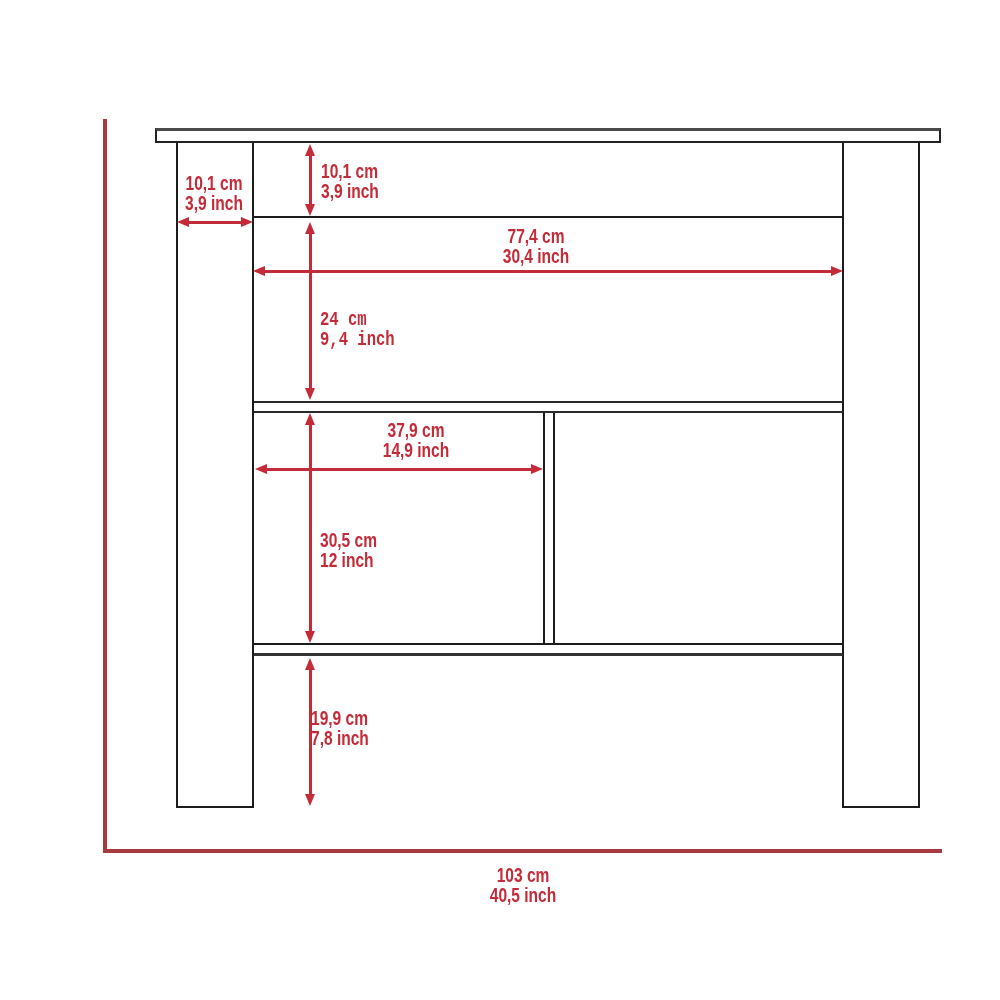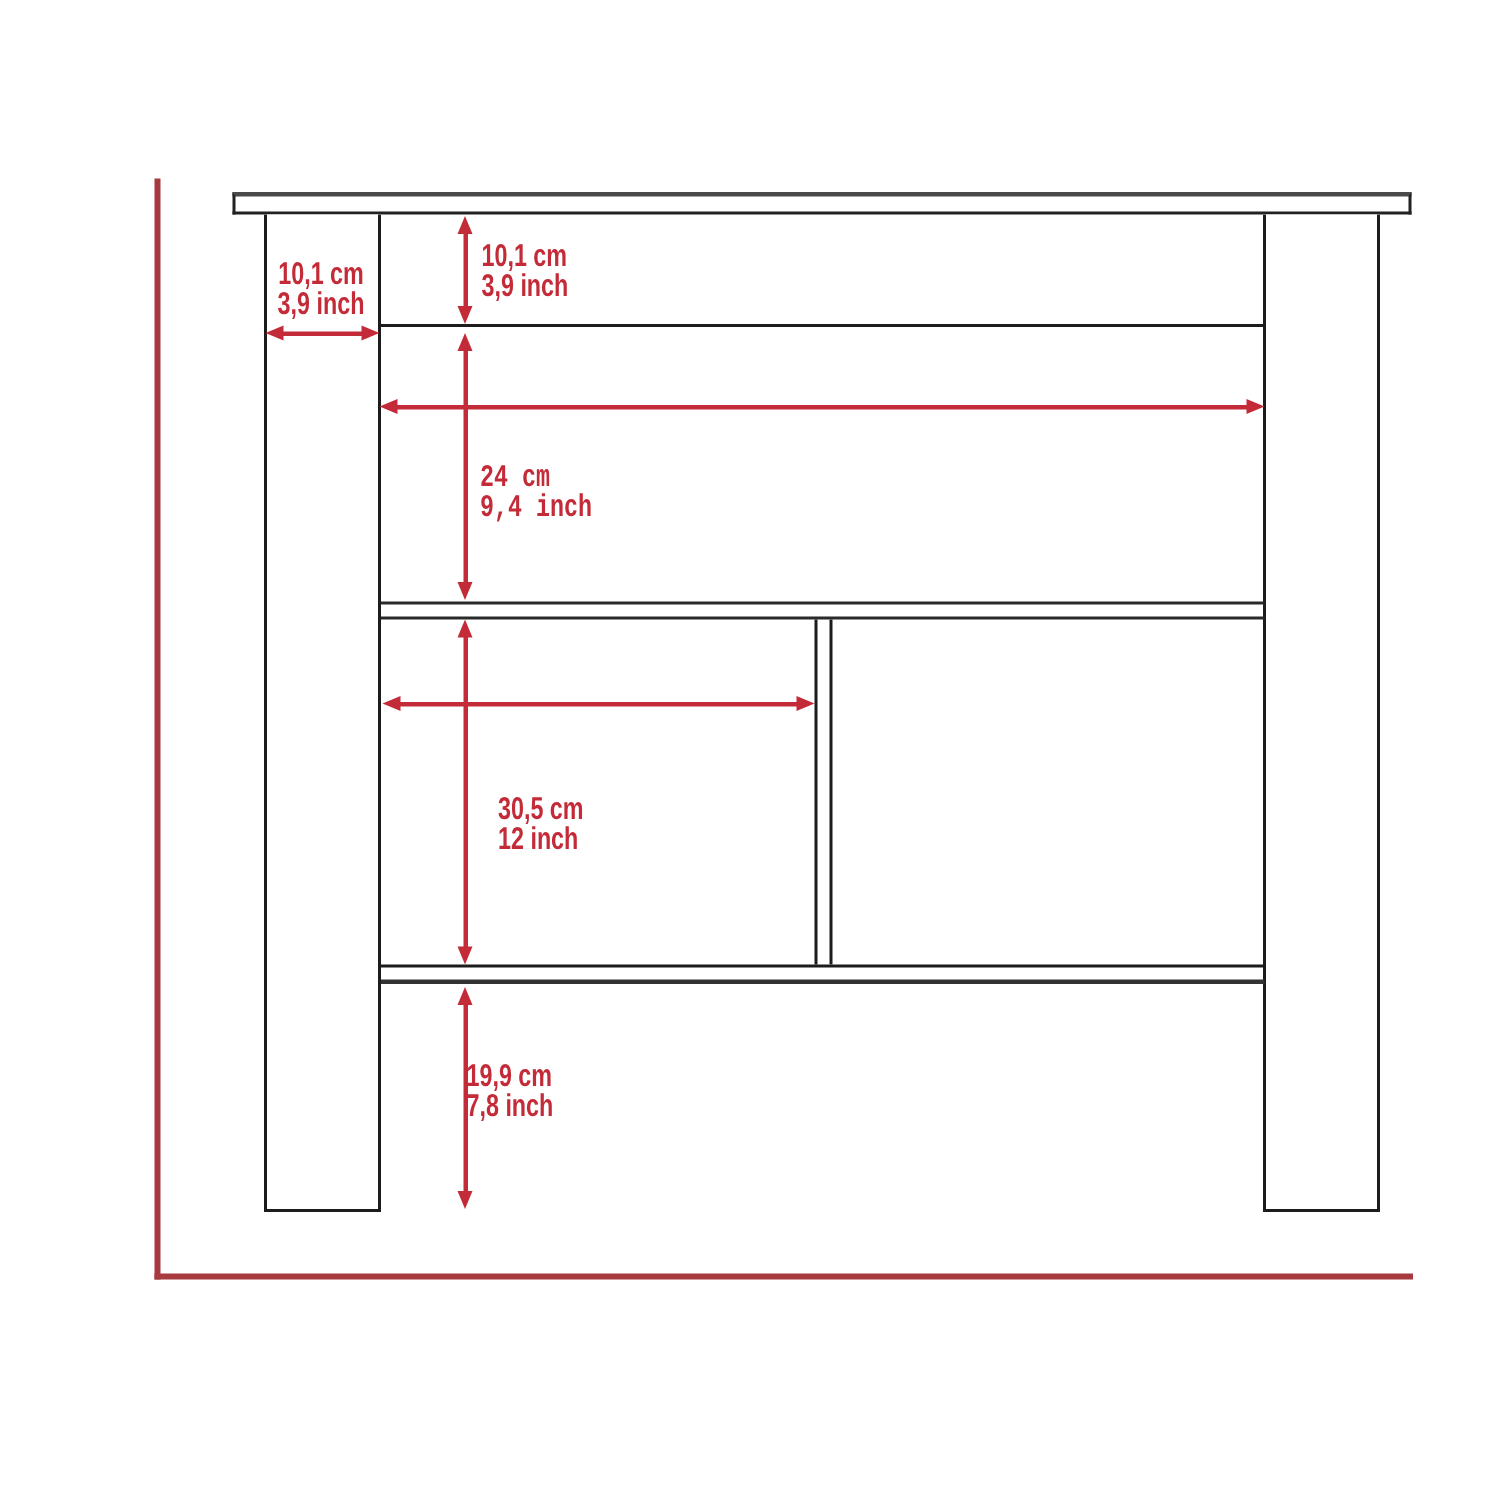--- a/index.html
+++ b/index.html
@@ -54,21 +54,21 @@
   }
   .dim-label span{display:block;transform:scaleX(0.74);}
   .dim-label.centered{text-align:center;}
   .dim-label.centered span{transform-origin:50% 50%;}
   .dim-label.leftal span{transform-origin:0 50%;}
   #lbl-leg-width   {left:154px;top:173px;width:120px;}
   #lbl-top-height  {left:321px;top:161px;}
   #lbl-inner-width {left:476px;top:226px;width:120px;}
   #lbl-upper-height{left:320px;top:310px;font-family:Liberation Mono, monospace;}
   #lbl-comp-width  {left:356px;top:420px;width:120px;}
-  #lbl-comp-height {left:332px;top:530px;}
+  #lbl-comp-height {left:320px;top:530px;}
   #lbl-clearance   {left:311px;top:708px;}
   #lbl-overall-h   {left:4px;top:421px;width:120px;}
   #lbl-overall-w   {left:463px;top:865px;width:120px;}
 </style>
 </head>
 <body>
 
 <div class="canvas">
 
   <div class="part tabletop"></div>
@@ -122,26 +122,38 @@
   </div>
 
   <div id="lbl-leg-width" class="dim-label centered">
     <span>10,1 cm</span>
     <span>3,9 inch</span>
   </div>
   <div id="lbl-top-height" class="dim-label leftal">
     <span>10,1 cm</span>
     <span>3,9 inch</span>
   </div>
+  <div id="lbl-inner-width" class="dim-label centered">
+    <span>77,4 cm</span>
+    <span>30,4 inch</span>
+  </div>
   <div id="lbl-upper-height" class="dim-label leftal">
     <span>24 cm</span>
     <span>9,4 inch</span>
+  </div>
+  <div id="lbl-comp-width" class="dim-label centered">
+    <span>37,9 cm</span>
+    <span>14,9 inch</span>
   </div>
   <div id="lbl-comp-height" class="dim-label leftal">
     <span>30,5 cm</span>
     <span>12 inch</span>
   </div>
   <div id="lbl-clearance" class="dim-label leftal">
     <span>19,9 cm</span>
     <span>7,8 inch</span>
   </div>
+  <div id="lbl-overall-w" class="dim-label centered">
+    <span>103 cm</span>
+    <span>40,5 inch</span>
+  </div>
 
 </div>
 
 </body></html>

